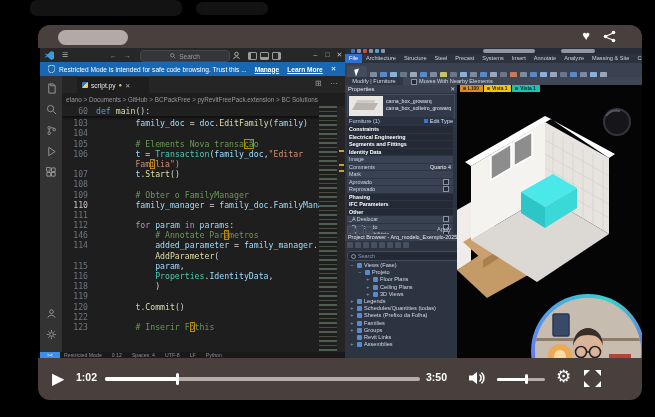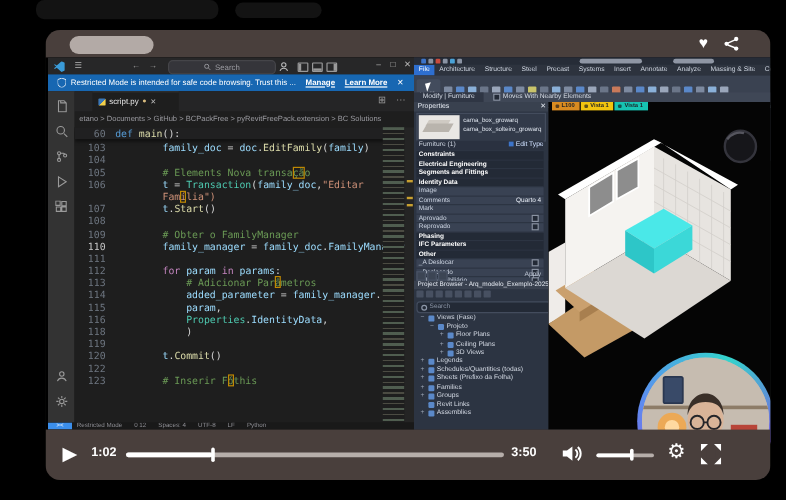--- a/index.html
+++ b/index.html
@@ -250,22 +250,23 @@
               <div class="cl"><span class="ln">104</span><span class="ct"></span></div>
               <div class="cl"><span class="ln">105</span><span class="ct"><span class="m">        # Elements Nova transa</span><span class="m u">çã</span><span class="m">o</span></span></div>
               <div class="cl"><span class="ln">106</span><span class="ct"><span class="p">        </span><span class="v">t</span><span class="p"> = </span><span class="t">Transaction</span><span class="p">(</span><span class="v">family_doc</span><span class="p">,</span><span class="s">"Editar</span></span></div>
               <div class="cl"><span class="ln"></span><span class="ct"><span class="p">        </span><span class="s">Fam</span><span class="s u">í</span><span class="s">lia")</span></span></div>
               <div class="cl"><span class="ln">107</span><span class="ct"><span class="p">        </span><span class="v">t</span><span class="p">.</span><span class="f">Start</span><span class="p">()</span></span></div>
               <div class="cl"><span class="ln">108</span><span class="ct"></span></div>
               <div class="cl"><span class="ln">109</span><span class="ct"><span class="m">        # Obter o FamilyManager</span></span></div>
               <div class="cl active"><span class="ln">110</span><span class="ct"><span class="p">        </span><span class="v">family_manager</span><span class="p"> = </span><span class="v">family_doc</span><span class="p">.</span><span class="v">FamilyManager</span></span></div>
               <div class="cl"><span class="ln">111</span><span class="ct"></span></div>
               <div class="cl"><span class="ln">112</span><span class="ct"><span class="p">        </span><span class="c">for</span><span class="p"> </span><span class="v">param</span><span class="p"> </span><span class="c">in</span><span class="p"> </span><span class="v">params</span><span class="p">:</span></span></div>
-              <div class="cl"><span class="ln">113</span><span class="ct"><span class="m">            # Adicionar Par</span><span class="m u">â</span><span class="m">metros</span></span></div>
+              <div class="cl"><span class="ln">146</span><span class="ct"><span class="m">            # Annotate Par</span><span class="m u">â</span><span class="m">metros</span></span></div>
               <div class="cl"><span class="ln">114</span><span class="ct"><span class="p">            </span><span class="v">added_parameter</span><span class="p"> = </span><span class="v">family_manager</span><span class="p">.</span></span></div>
+              <div class="cl"><span class="ln"></span><span class="ct"><span class="p">            </span><span class="f">AddParameter</span><span class="p">(</span></span></div>
               <div class="cl"><span class="ln">115</span><span class="ct"><span class="p">            </span><span class="v">param</span><span class="p">,</span></span></div>
               <div class="cl"><span class="ln">116</span><span class="ct"><span class="p">            </span><span class="t">Properties</span><span class="p">.</span><span class="v">IdentityData</span><span class="p">,</span></span></div>
               <div class="cl"><span class="ln">118</span><span class="ct"><span class="p">            </span><span class="p">)</span></span></div>
               <div class="cl"><span class="ln">119</span><span class="ct"></span></div>
               <div class="cl"><span class="ln">120</span><span class="ct"><span class="p">        </span><span class="v">t</span><span class="p">.</span><span class="f">Commit</span><span class="p">()</span></span></div>
               <div class="cl"><span class="ln">122</span><span class="ct"></span></div>
               <div class="cl"><span class="ln">123</span><span class="ct"><span class="m">        # Inserir F</span><span class="m u">ó</span><span class="m">this</span></span></div>
             </div>
       </div>
       <div id="minimap"></div>

